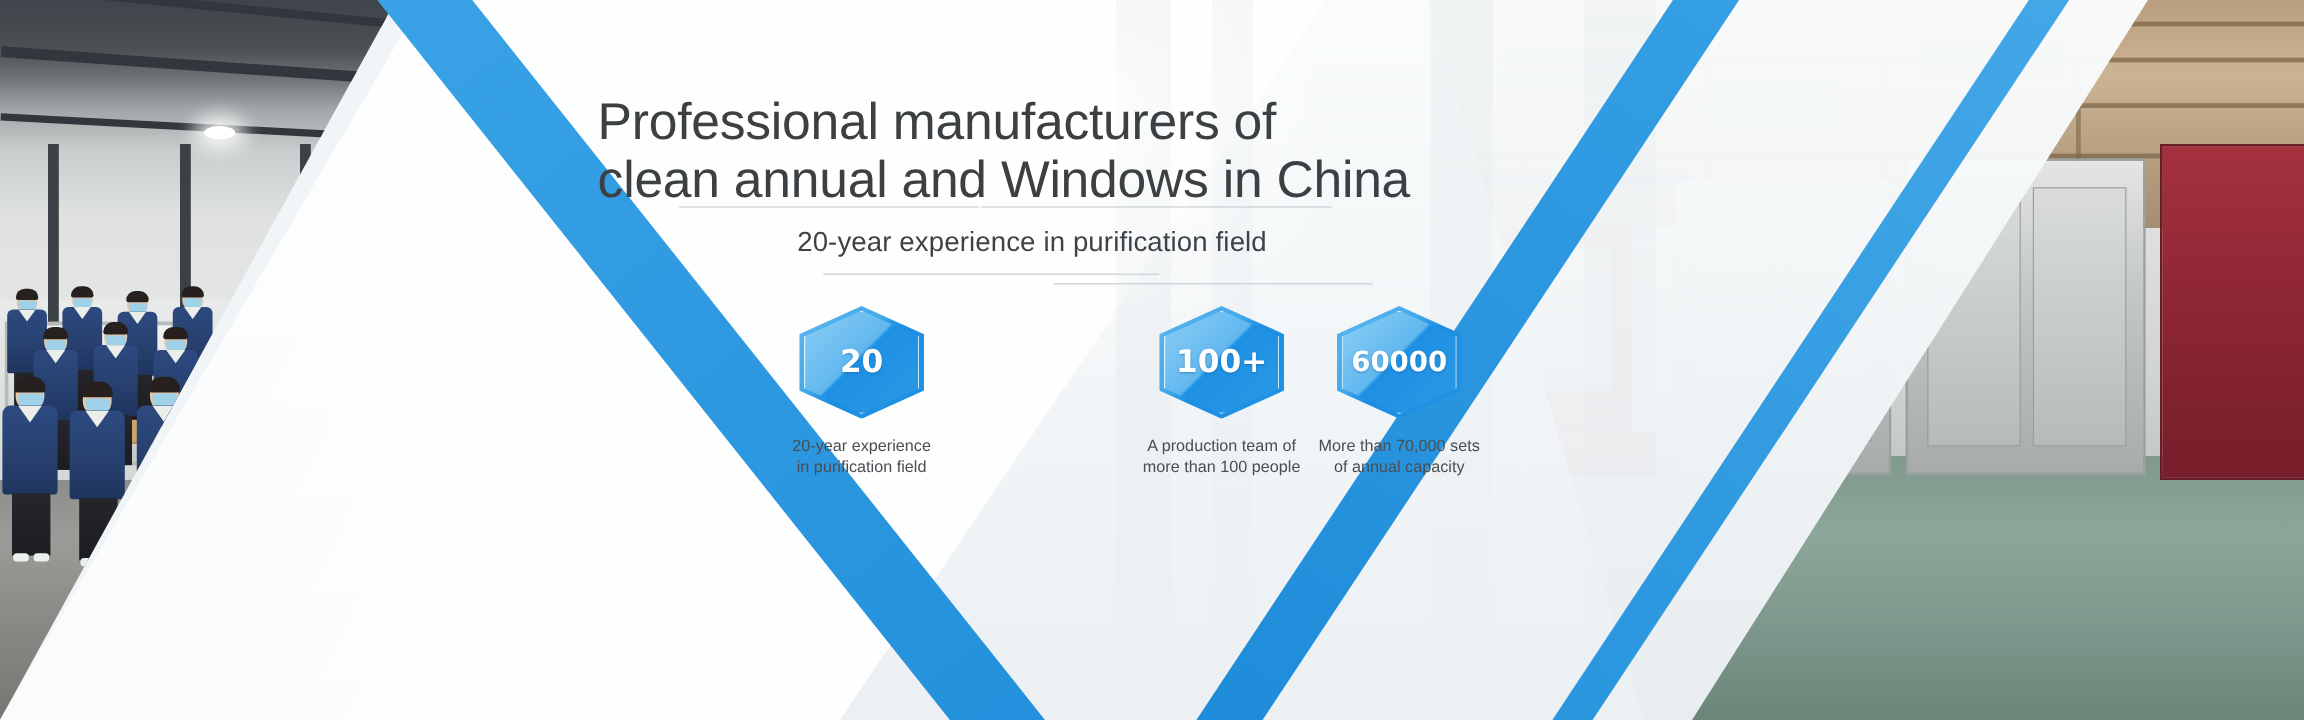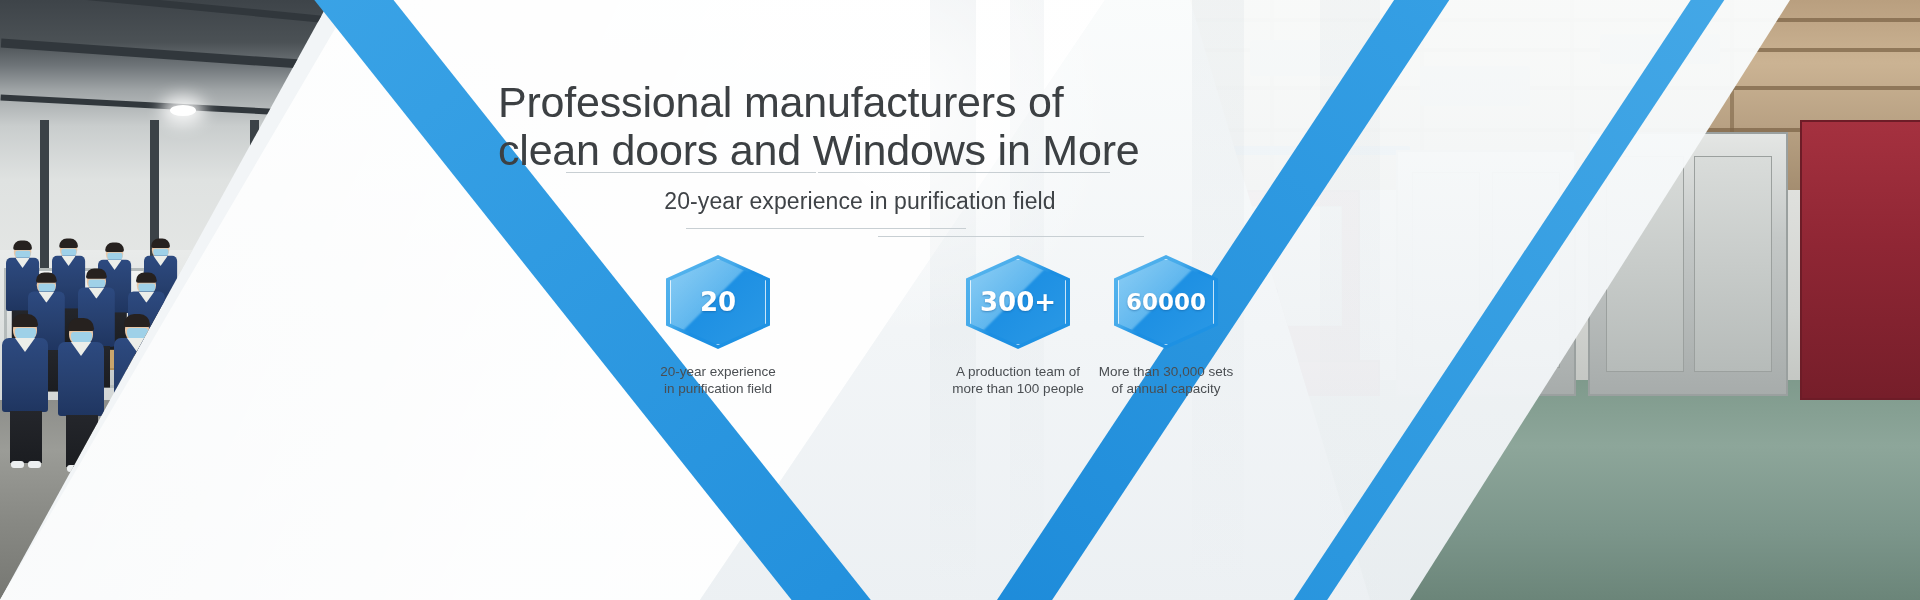--- a/index.html
+++ b/index.html
@@ -685,21 +685,21 @@
   <div class="ghost" style="left:1010px;width:34px;opacity:.35"></div>
   <div class="ghost" style="left:1192px;width:52px;opacity:.30"></div>
   <div class="ghost" style="left:1320px;width:60px;opacity:.22"></div>
   <div class="soft-glow"></div>
 
   <div class="ribbon ribbon-left"></div>
   <div class="ribbon ribbon-right"></div>
   <div class="ribbon ribbon-right2"></div>
 
   <div class="headline">Professional manufacturers of
-clean doors and Windows in More</div>
+clean annual and Windows in China</div>
   <div class="rule rule-1"></div>
   <div class="rule rule-2"></div>
   <div class="subhead">20-year experience in purification field</div>
   <div class="rule rule-3"></div>
   <div class="rule rule-4"></div>
 
   <div class="hexrow">
 
     <div class="hexitem" style="left:0px;top:0px">
       <div class="hex">
@@ -709,31 +709,31 @@
       </div>
       <div class="hexcap">20-year experience
 in purification field</div>
     </div>
 
 
     <div class="hexitem" style="left:300px;top:0px">
       <div class="hex">
         <div class="hex-outer"></div>
         <div class="hex-inner"></div>
-        <div class="hex-num">300+</div>
+        <div class="hex-num">100+</div>
       </div>
       <div class="hexcap">A production team of
 more than 100 people</div>
     </div>
 
     <div class="hexitem" style="left:448px;top:0px">
       <div class="hex">
         <div class="hex-outer"></div>
         <div class="hex-inner"></div>
         <div class="hex-num small">60000</div>
       </div>
-      <div class="hexcap">More than 30,000 sets
+      <div class="hexcap">More than 70,000 sets
 of annual capacity</div>
     </div>
 
   </div>
 
 </div>
 
 </body></html>

